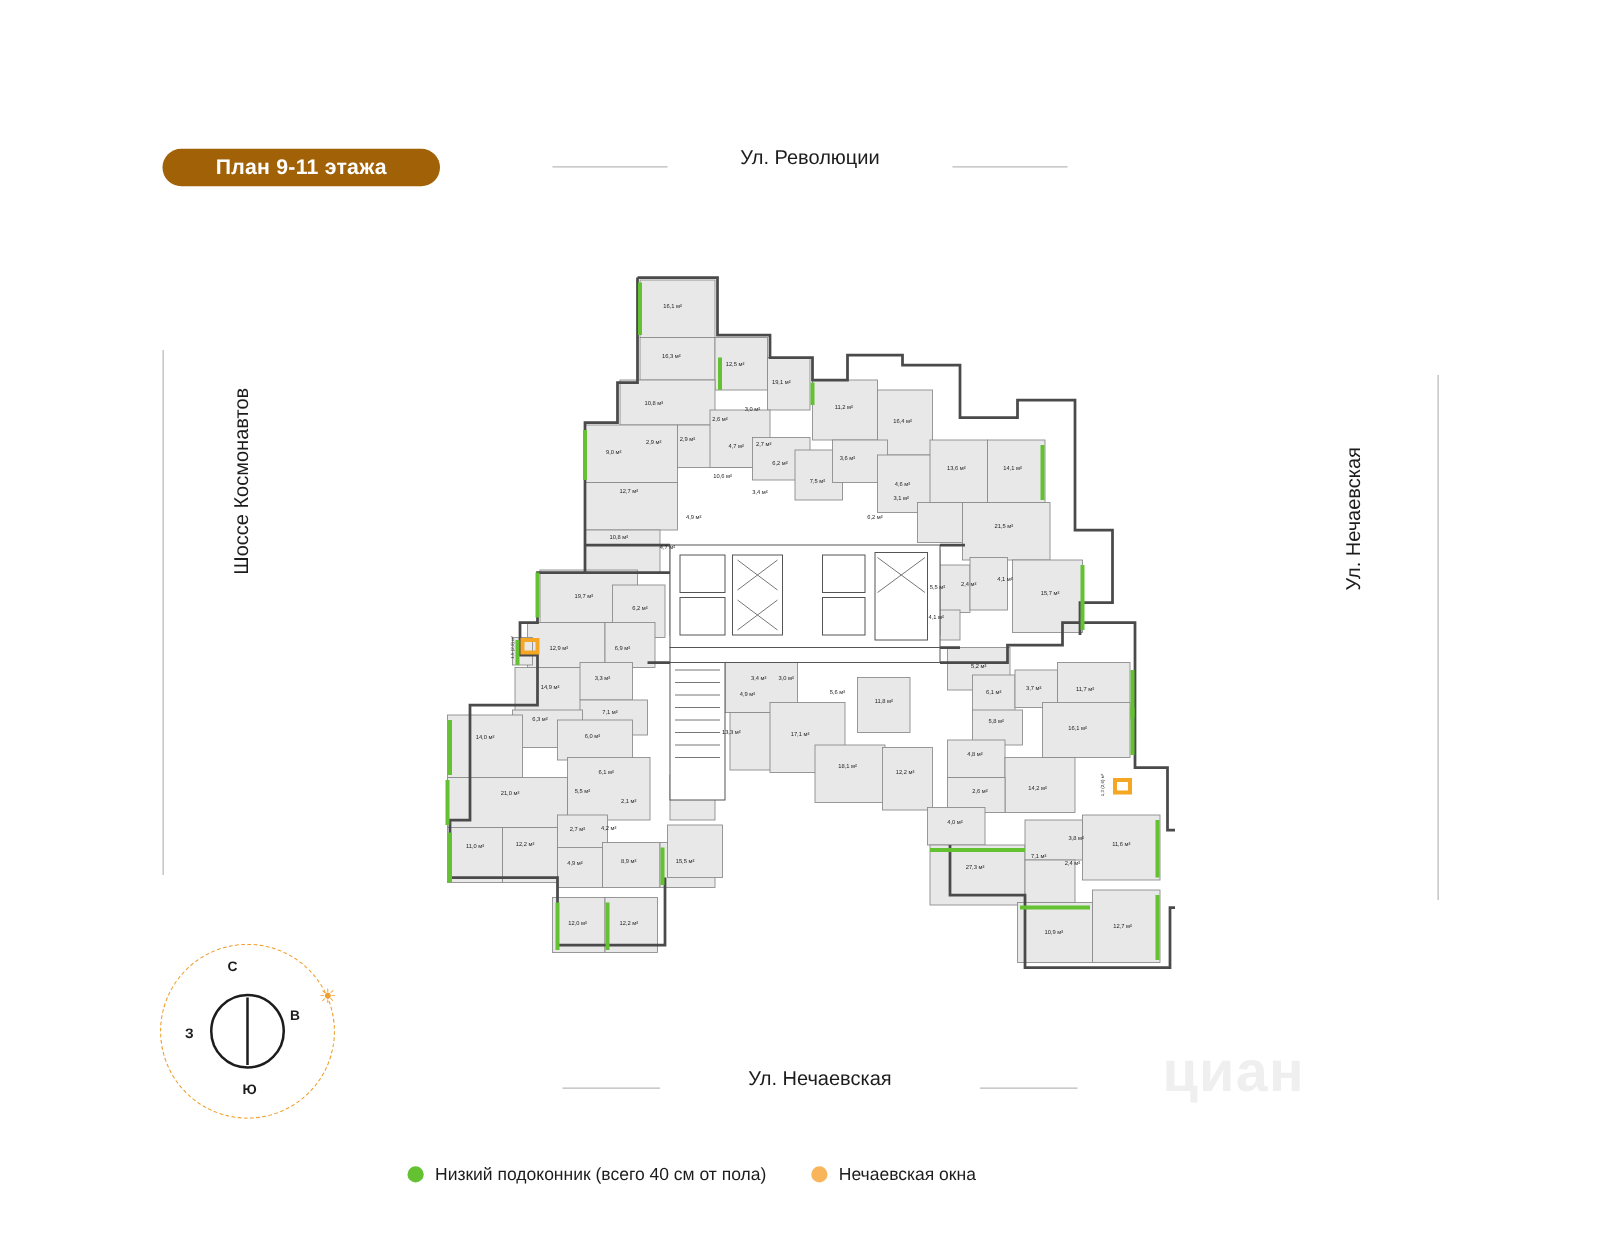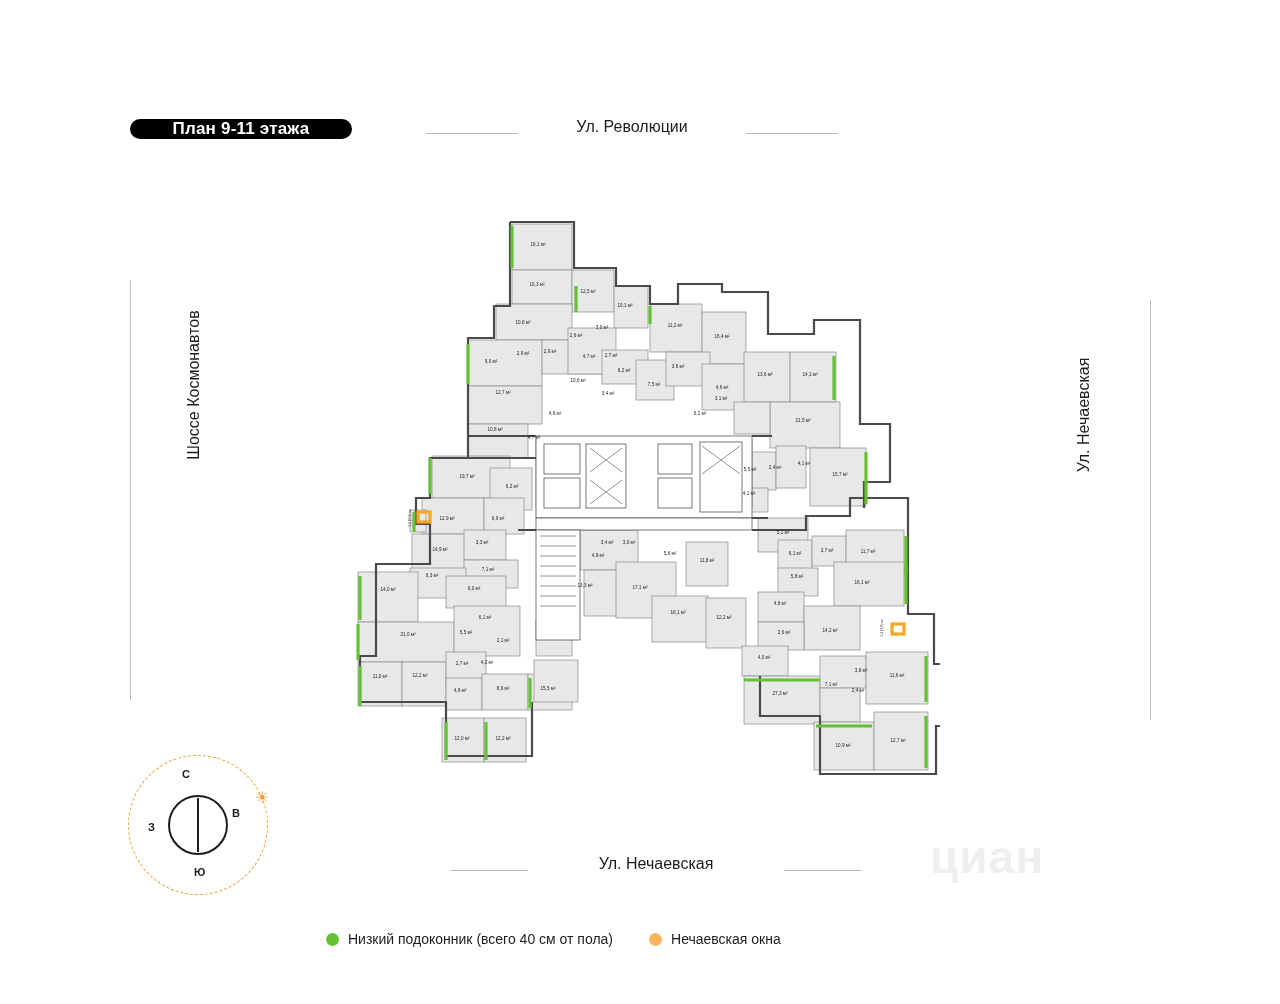--- a/index.html
+++ b/index.html
@@ -14,36 +14,36 @@
     position: relative;
     width: 1280px;
     height: 1004px;
     background: #fff;
   }
 
   
   .floor-badge {
     position: absolute;
     left: 130px; top: 119px;
-    width: 222px; height: 20px;
-    background: #000000;
+    width: 222px; height: 30px;
+    background: #a16207;
     border-radius: 19px;
     color: #ffffff;
     font-size: 17px;
     font-weight: bold;
     display: flex;
     align-items: center;
     justify-content: center;
     letter-spacing: .2px;
   }
 
   
   .street-top {
     position: absolute;
-    left: 426px; top: 118px;
+    left: 442px; top: 118px;
     width: 412px;
     text-align: center;
     font-size: 16px;
     color: #1c1c1c;
   }
   .street-top .rule-l, .street-top .rule-r {
     position: absolute; top: 15px; height: 1px; background: #b9b9b9;
   }
   .street-top .rule-l { left: 0; width: 92px; }
   .street-top .rule-r { right: 0; width: 92px; }

